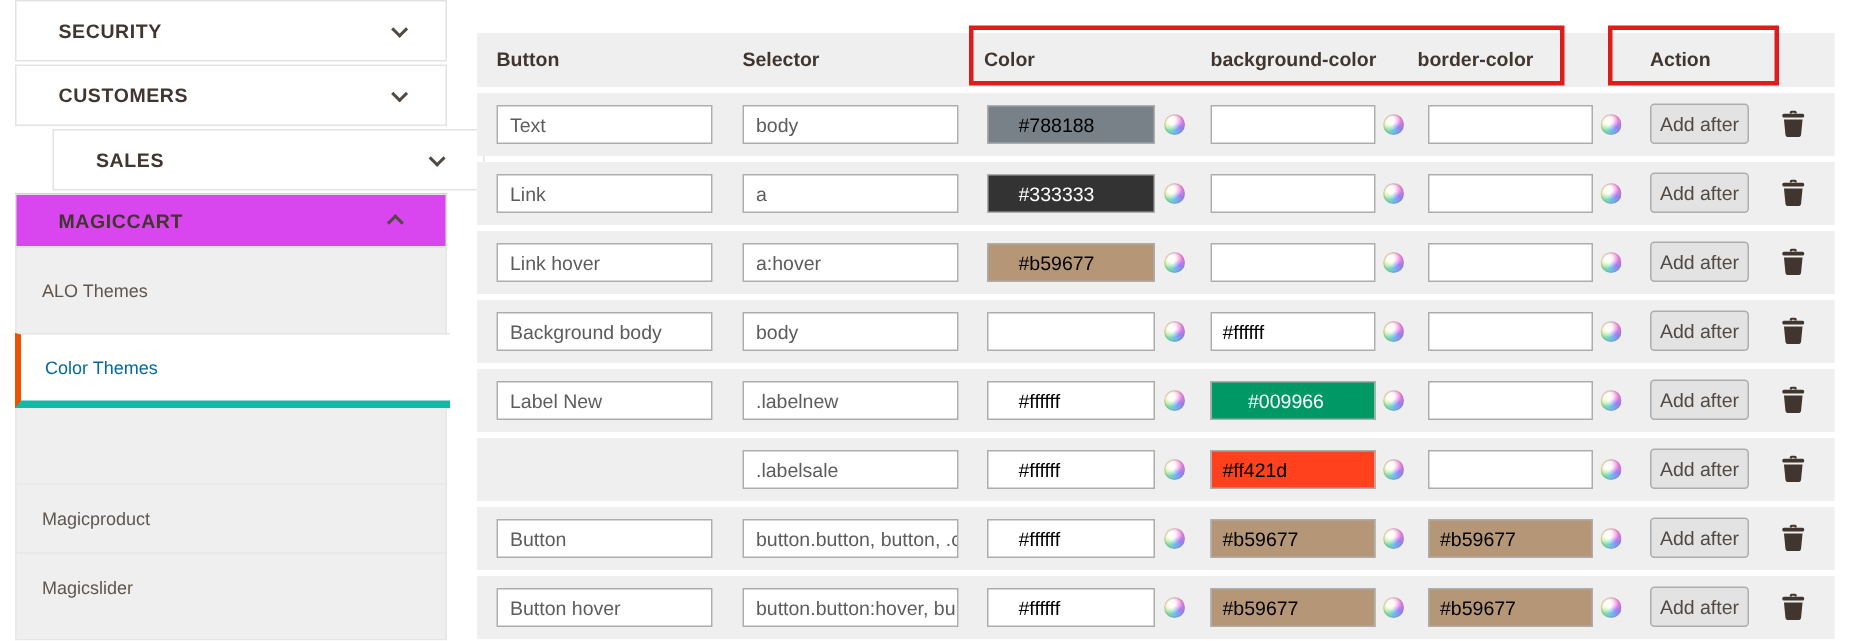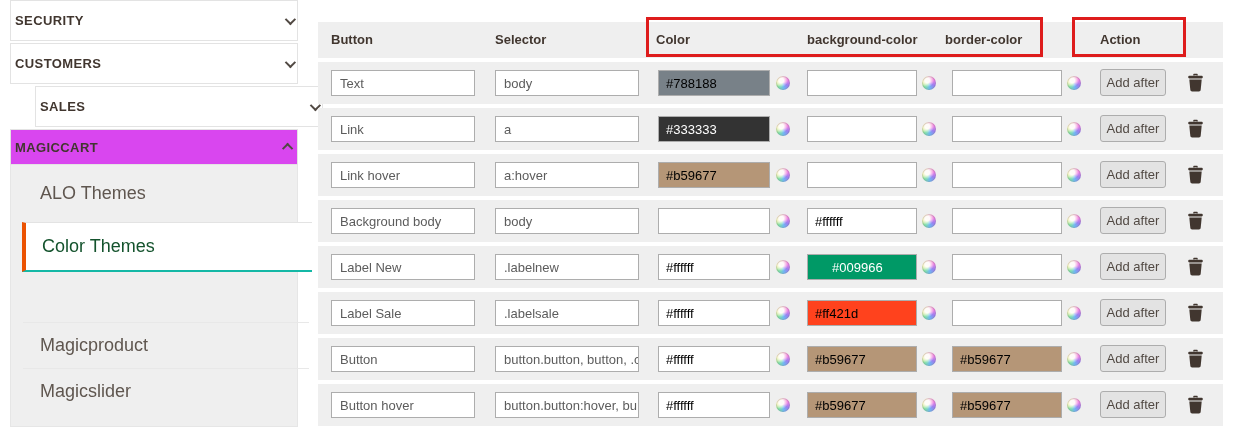--- a/index.html
+++ b/index.html
@@ -4,61 +4,61 @@
 <style>
   * { margin:0; padding:0; box-sizing:border-box; }
   html,body { background:#fff; }
   body { font-family:"Liberation Sans","DejaVu Sans",sans-serif; }
   .screen { position:relative; width:1241px; height:427px; background:#fff; overflow:hidden; }
 
   
   .sidebar { position:absolute; left:0; top:0; width:298px; height:427px; }
   .side-section { position:absolute; left:10px; width:288px; height:41px;
     border:1px solid #e3e3e3; background:#fff; display:flex; align-items:center;
-    padding:0 4px; cursor:pointer; }
+    padding:0 28px; cursor:pointer; }
   .side-section .lbl { font-size:13px; font-weight:bold; color:#41362f; letter-spacing:.4px; }
   .side-section .chev { margin-left:auto; }
   .chev { width:8px; height:8px; border-right:2px solid #514943; border-bottom:2px solid #514943; display:inline-block; }
   .chev-down { transform:rotate(45deg) translateY(-2px); }
   .chev-up { transform:rotate(-135deg) translateY(-2px); }
   .side-sec-1 { top:0; }
   .side-sec-2 { top:43px; }
   .side-sec-3 { top:86px;margin-left:25px; }
   .side-sec-4 { top:129px; height:36px; background:#d946ef; }
 
   .subnav { position:absolute; left:10px; top:165px; width:288px; height:262px; background:#efefef; border:1px solid #e6e6e6; border-top:none; }
-  .sub-item { position:absolute; left:12px; width:100%; display:flex; align-items:center;
-    padding-left:17px; font-size:18px; color:#5f564f; cursor:pointer; border-top:1px solid #e8e8e8; }
+  .sub-item { position:absolute; left:0; width:100%; display:flex; align-items:center;
+    padding-left:17px; font-size:12px; color:#5f564f; cursor:pointer; border-top:1px solid #e8e8e8; }
   .sub-item-0 { top:0; height:57px; border-top:none; }
   .sub-item-1 { top:57px; height:50px; }
   .sub-item-2 { top:107px; height:50px; }
   .sub-item-3 { top:157px; height:46px; }
   .sub-item-4 { top:203px; height:46px; }
-  .sub-item.active { background:#fff; border-left:4px solid #eb5202; border-top:1px solid #e3e3e3; border-bottom:2px solid #14b8a6; padding-left:16px; margin-left:-1px; width:290px; color:#14532d; }
+  .sub-item.active { background:#fff; border-left:4px solid #eb5202; border-top:1px solid #e3e3e3; border-bottom:5px solid #14b8a6; padding-left:16px; margin-left:-1px; width:290px; color:#0369a1; }
 
   
   .main { position:absolute; left:318px; top:0; width:906px; height:427px; }
   .thead { position:absolute; left:0; top:22px; width:905px; height:36px; background:#efefef; }
   .th { position:absolute; top:0; height:36px; line-height:36px; font-size:13px; font-weight:600; color:#41362f; white-space:nowrap; }
   .th-0 { left:13px; } .th-1 { left:177px; } .th-2 { left:338px; }
   .th-3 { left:489px; } .th-4 { left:627px; } .th-5 { left:782px; }
 
   .hl { position:absolute; border:3px solid #de1c1c; background:transparent; z-index:5; }
   .hl-colors { left:328px; top:17px; width:397px; height:40px; }
   .hl-action { left:754px; top:17px; width:114px; height:40px; }
 
   .row { position:absolute; left:0; width:905px; height:42px; background:#efefef; }
   .r0{top:62px;} .r1{top:108px;} .r2{top:154px;} .r3{top:200px;}
   .r4{top:246px;} .r5{top:292px;} .r6{top:338px;} .r7{top:384px;}
 
   .cell-input { position:absolute; top:8px; height:26px; border:1px solid #adadad; background:#fff;
     font-family:"Liberation Sans","DejaVu Sans",sans-serif; font-size:13px; color:#5c5c5c; padding:0 0 0 8px; outline:none; }
   .in-title { left:13px; width:144px; }
   .in-selector { left:177px; width:144px; }
-  .in-color { left:340px; width:112px; padding-left:7px; }
+  .in-color { left:340px; width:112px; padding-left:20px; }
   .in-bg { left:489px; width:110px; padding-left:7px; }
   .in-border { left:634px; width:110px; padding-left:7px; }
 
   .picker { position:absolute; top:14px; width:14px; height:14px; border-radius:50%; cursor:pointer;
     background:
       radial-gradient(circle at 38% 32%, rgba(255,255,255,.95) 0 18%, rgba(255,255,255,0) 52%),
       conic-gradient(#f7a0c0, #f07ee0 55deg, #9b7ef0 115deg, #6fb6f2 170deg, #7fe0a8 225deg, #f2ef8a 285deg, #f7b06e 330deg, #f7a0c0 360deg);
     box-shadow:0 0 0 1px rgba(120,120,120,.25) inset; }
   .pk-color { left:458px; } .pk-bg { left:604px; } .pk-border { left:749px; }
 
@@ -209,21 +209,20 @@
       <button class="trash">
         <svg width="17" height="19" viewBox="0 0 17 19" fill="#41362f" xmlns="http://www.w3.org/2000/svg">
           <path d="M6.2 2.6 V1.9 c0-.6.5-1.1 1.1-1.1 h2.4 c.6 0 1.1.5 1.1 1.1 v.7 h-1.5 v-.4 h-1.6 v.4 z"></path>
           <rect x="1.2" y="2.8" width="14.6" height="2.6" rx="1.1"></rect>
           <path d="M2.3 6.6 h12.4 l-1 10.2 c-.1.9-.9 1.6-1.8 1.6 H5.1 c-.9 0-1.7-.7-1.8-1.6 z"></path>
         </svg>
       </button>
     </div>
 
     <div class="row r5">
-      <input class="cell-input in-title" value="Label Sale" style="">
       <input class="cell-input in-selector" value=".labelsale" style="">
       <input class="cell-input in-color" value="#ffffff" style="background-color: rgb(255, 255, 255); color: rgb(0, 0, 0);">
       <span class="picker pk-color"></span>
       <input class="cell-input in-bg" value="#ff421d" style="background-color: rgb(255, 66, 29); color: rgb(0, 0, 0);">
       <span class="picker pk-bg"></span>
       <input class="cell-input in-border" value="" style="background-color: rgb(255, 255, 255); color: rgb(92, 92, 92);">
       <span class="picker pk-border"></span>
       <button class="add-btn">Add after</button>
       <button class="trash">
         <svg width="17" height="19" viewBox="0 0 17 19" fill="#41362f" xmlns="http://www.w3.org/2000/svg">

